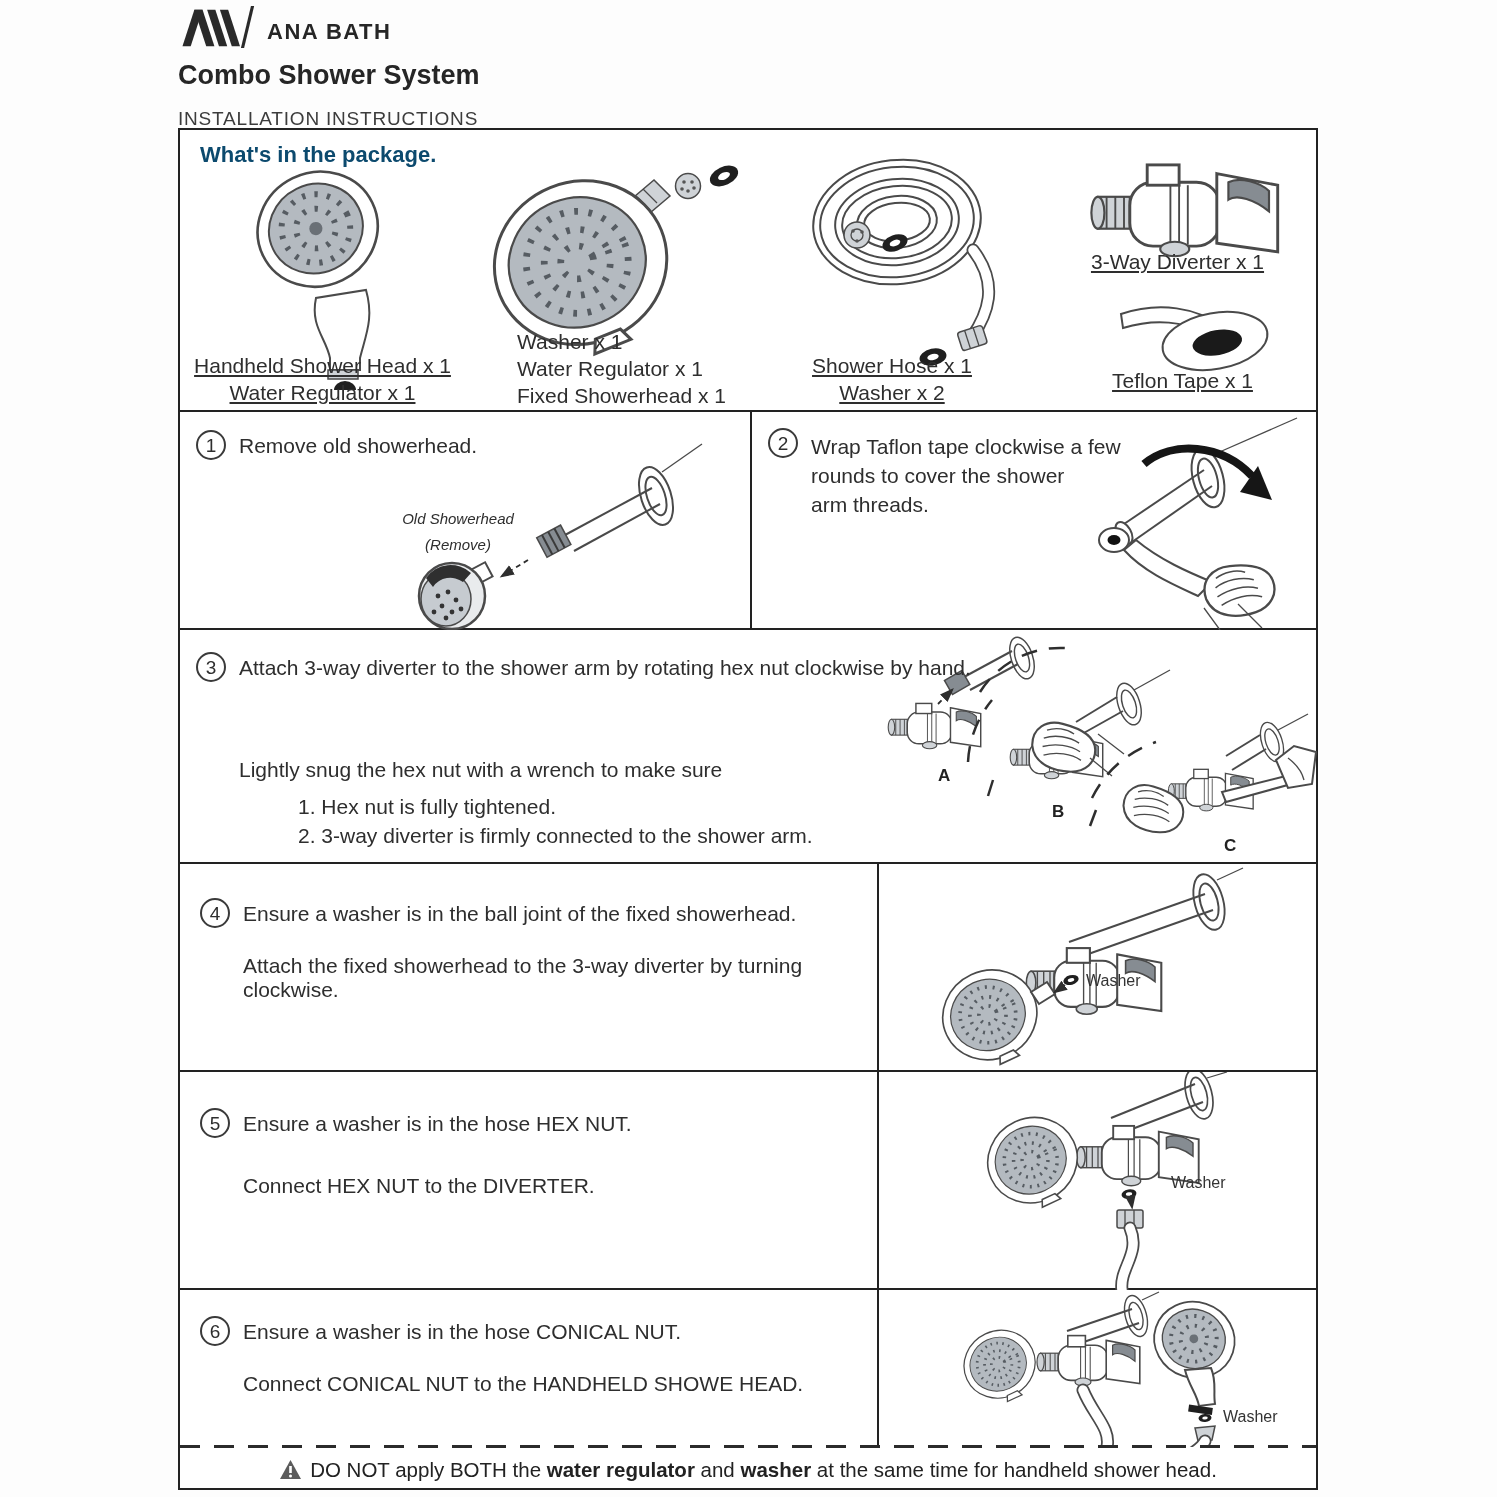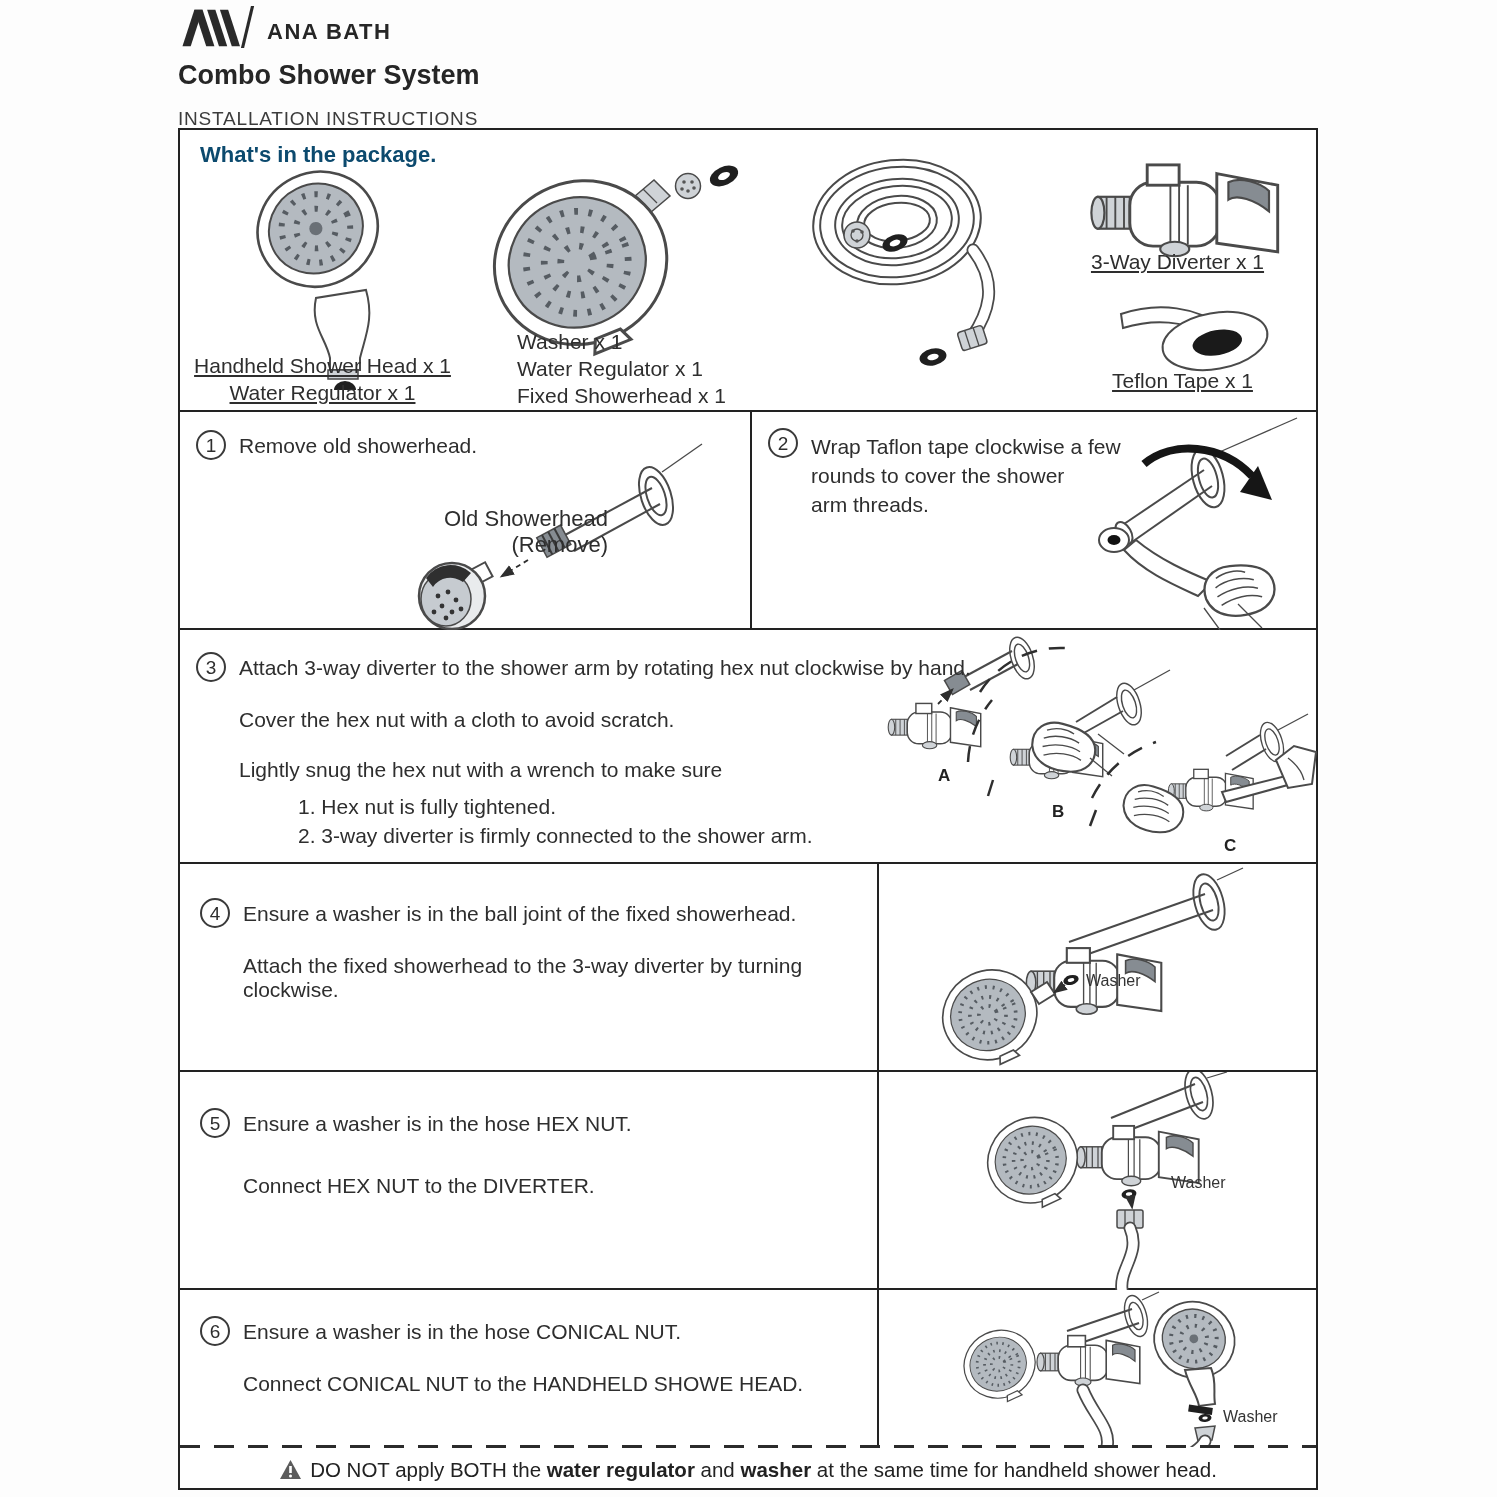--- a/index.html
+++ b/index.html
@@ -31,21 +31,21 @@
 
   
   .pkg-heading { position:absolute; left:20px; top:12px; font-size:22px; font-weight:bold; color:#0c4a6e; }
   .pkg-label { position:absolute; font-size:21px; line-height:27px; color:#2e2e2e; }
   .center { text-align:center;text-decoration:underline; }
   .stepline { position:absolute; display:flex; gap:13px; align-items:flex-start; font-size:21px; color:#2e2e2e; }
   .num { width:30px; height:30px; border:2px solid #3a3a3a; border-radius:50%; text-align:center;
          line-height:27px; font-size:19px; flex:none; margin-top:-4px; color:#2e2e2e; }
   .stepcont { position:absolute; font-size:21px; color:#2e2e2e; }
   .multiline div { line-height:29px; }
-  .callout { position:absolute; font-size:22px; line-height:26px; text-align:right; color:#2e2e2e; }
+  .callout { position:absolute; font-size:15px; line-height:26px; text-align:center; color:#2e2e2e;font-style:italic; }
   .figletter { position:absolute; font-size:17px; font-weight:bold; color:#222; }
   .washer-label { position:absolute; font-size:16px; color:#333; }
 
   
   .warnline { position:absolute; left:0; right:0; top:0; bottom:0; display:flex; align-items:center; justify-content:center; gap:8px; font-size:20.5px; color:#222; }
   .warnline .b { font-weight:bold; }
 
   
   .ln   { stroke:#4a4a4a; stroke-width:2; fill:none; }
   .thin { stroke:#4a4a4a; stroke-width:1.3; fill:none; }
@@ -199,20 +199,24 @@
       <div class="pkg-heading">What's in the package.</div>
       <div class="pkg-label center" style="left:0; width:285px; top:222px;">
         <div>Handheld Shower Head x 1</div>
         <div>Water Regulator x 1</div>
       </div>
       <div class="pkg-label" style="left:337px; top:198px;">
         <div>Washer x 1</div>
         <div>Water Regulator x 1</div>
         <div>Fixed Showerhead x 1</div>
       </div>
+      <div class="pkg-label center" style="left:592px; width:240px; top:222px;">
+        <div>Shower Hose x 1</div>
+        <div>Washer x 2</div>
+      </div>
       <div class="pkg-label center" style="left:880px; width:235px; top:118px;">
         <div>3-Way Diverter x 1</div>
       </div>
       <div class="pkg-label center" style="left:890px; width:225px; top:237px;">
         <div>Teflon Tape x 1</div>
       </div>
     </div>
 
     <div class="row r2">
       <div class="vdiv" style="left:570px;"></div>
@@ -319,21 +323,20 @@
           <use href="#hand" transform="translate(288,150) rotate(10)"></use>
           <path d="M382,162 L462,142 L466,150 L386,172 Z" class="wh"></path>
           <path d="M436,130 L454,116 L476,122 L472,154 L448,158 Z" class="wh"></path>
           <path d="M448,128 C456,134 462,142 464,150" class="thin"></path>
         </g>
       </svg>
       <div class="stepline" style="left:16px; top:26px;">
         <span class="num">3</span>
         <span>Attach 3-way diverter to the shower arm by rotating hex nut clockwise by hand.</span>
       </div>
-      <div class="stepcont" style="left:59px; top:78px;">Cover the hex nut with a cloth to avoid  scratch.</div>
       <div class="stepcont" style="left:59px; top:128px;">Lightly snug the hex nut with a wrench to make sure</div>
       <div class="stepcont" style="left:118px; top:165px;">1. Hex nut is fully tightened.</div>
       <div class="stepcont" style="left:118px; top:194px;">2. 3-way diverter is firmly connected to the shower arm.</div>
       <div class="figletter" style="left:758px; top:136px;">A</div>
       <div class="figletter" style="left:872px; top:172px;">B</div>
       <div class="figletter" style="left:1044px; top:206px;">C</div>
     </div>
 
     <div class="row r4">
       <div class="vdiv" style="left:697px;"></div>

